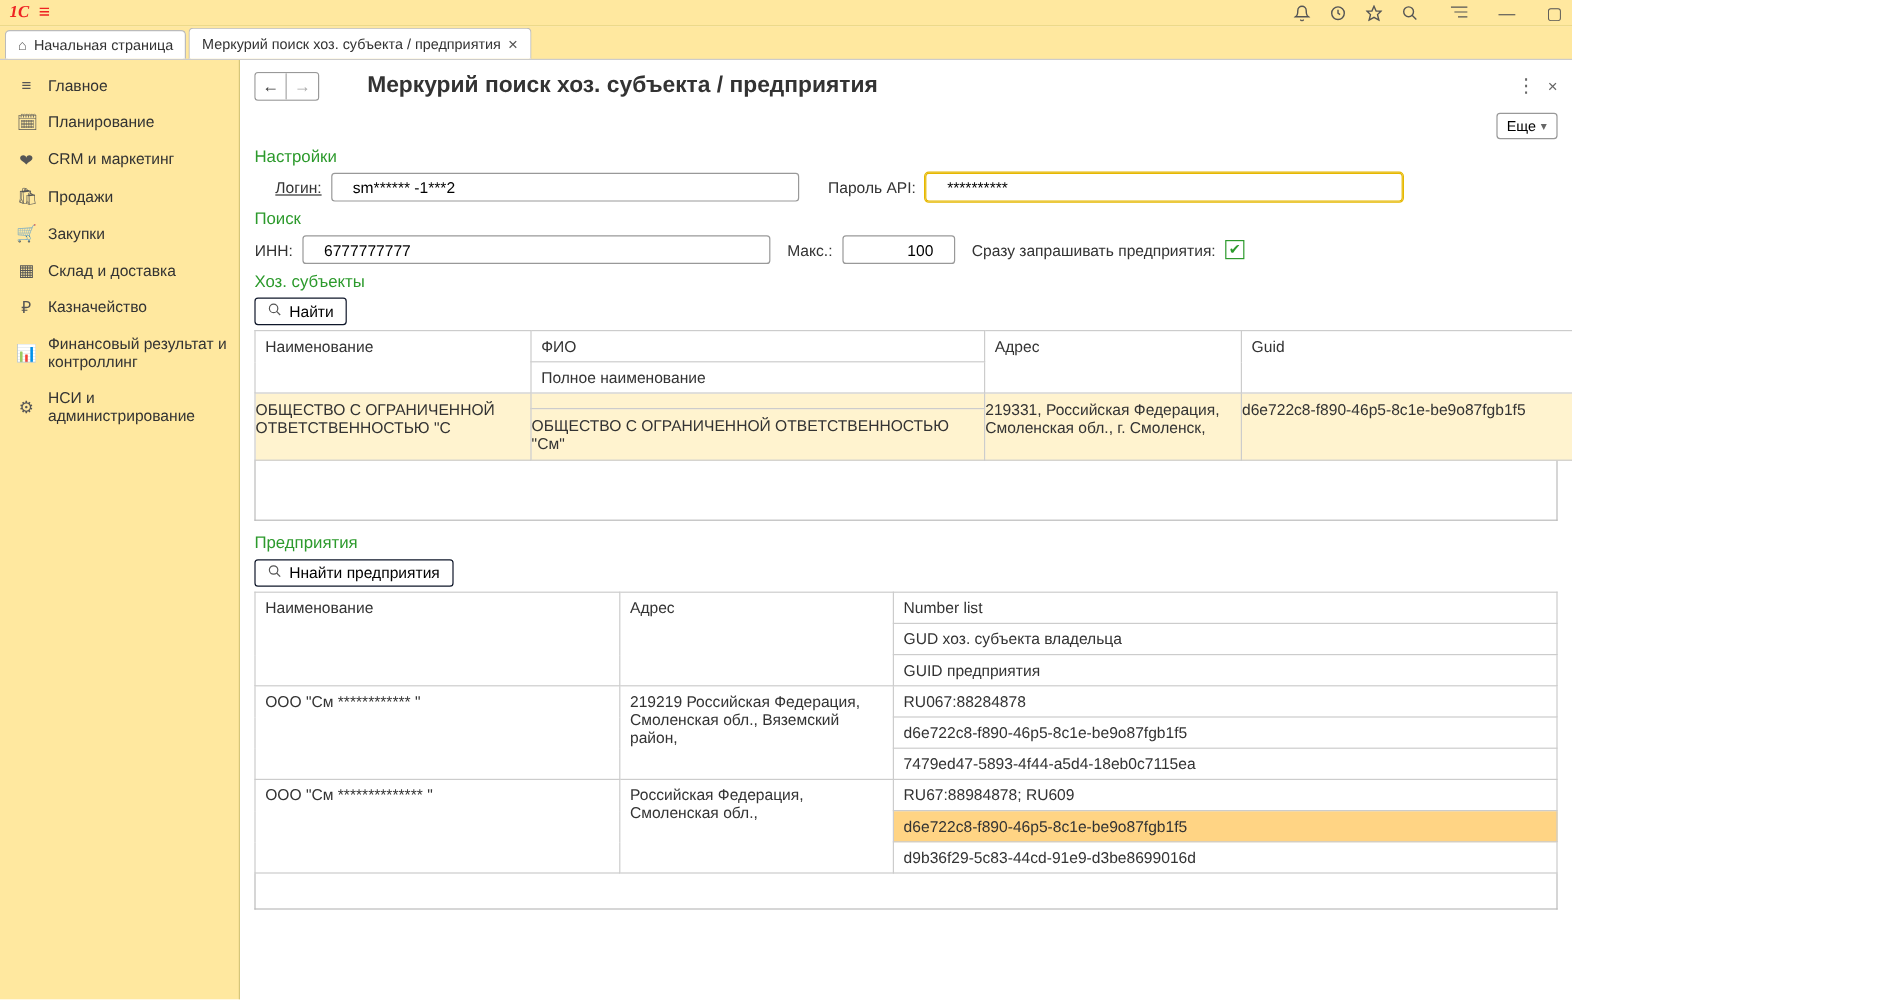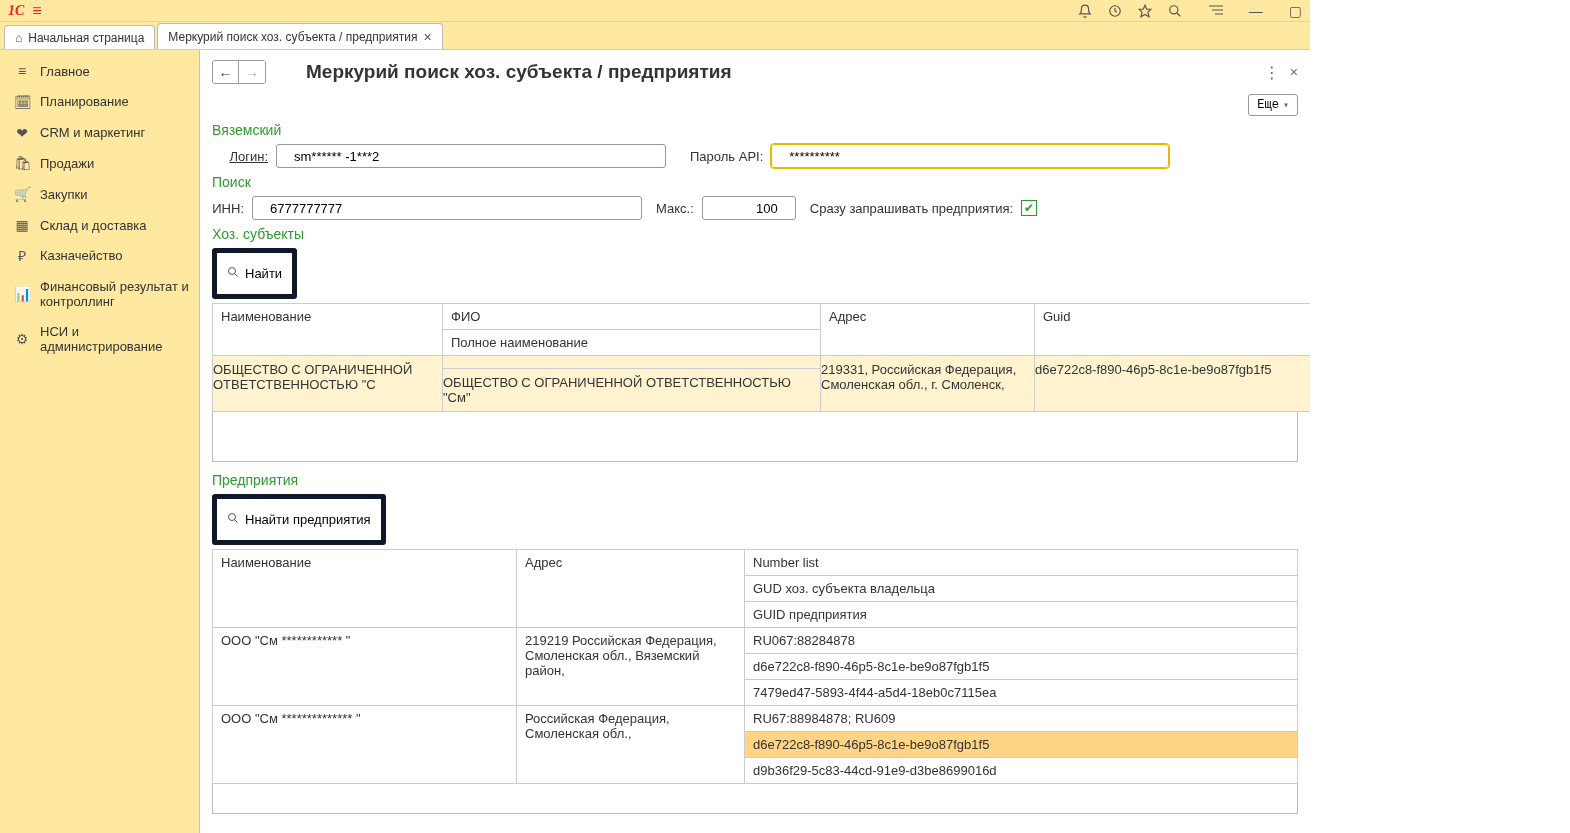--- a/index.html
+++ b/index.html
@@ -39,36 +39,36 @@
 .navbtns { display: inline-flex; border: 1px solid #999; border-radius: 3px; overflow: hidden; }
 .navbtns button { background: #fff; border: none; border-right: 1px solid #999; width: 26px; height: 22px; cursor: pointer; font-size: 14px; color: #333; display:flex; align-items:center; justify-content:center;}
 .navbtns button:last-child { border-right: none; color: #aaa; }
 .page-title { font-size: 19px; font-weight: bold; margin-left: 30px; }
 .hdr-right { margin-left: auto; display: flex; align-items: center; gap: 10px; }
 .kebab { font-size: 16px; color: #666; cursor: pointer; }
 .close-x { font-size: 14px; color: #666; cursor: pointer; }
 
 
 .more-row { display:flex; justify-content:flex-end; margin-bottom:4px; }
-.more-btn { border: 1px solid #999; border-radius: 3px; background: #fff; padding: 3px 8px; font-size: 12px; cursor: pointer; display:flex; align-items:center; gap:4px;font-family:Liberation Mono, monospace;}
+.more-btn { border: 1px solid #999; border-radius: 3px; background: #fff; padding: 3px 8px; font-size: 12px; cursor: pointer; display:flex; align-items:center; gap:4px;}
 .more-btn::after { content: "▾"; font-size:10px; color:#666; }
 
 
 .sect-title { color: #2c9a2c; font-size: 14px; margin: 6px 0 6px 0; }
 
 
 .frow { display: flex; align-items: center; gap: 8px; margin-bottom: 6px; }
 .flabel { font-size: 13px; color: #333; text-align: right; }
 input[type=text], input.txt { border: 1px solid #999; border-radius: 3px; padding: 3px 17px; font-size: 13px; height: 24px; background:#fff; }
 input.txt.focused { border: 1px solid #e6b800; outline: 1px solid #e6b800; }
 input.num { text-align: right; }
 .chk { width: 16px; height: 16px; border: 1px solid #2c9a2c; display: inline-flex; align-items: center; justify-content: center; color: #2c9a2c; font-size: 12px; cursor:pointer; background:#fff;}
 
 
-.btn { border: 5px solid #0f172a; border-radius: 3px; background: #fff; padding: 13px 10px; font-size: 13px; cursor: pointer; display: inline-flex; align-items: flex-start; gap: 6px; }
+.btn { border: 1px solid #0f172a; border-radius: 3px; background: #fff; padding: 3px 10px; font-size: 13px; cursor: pointer; display: inline-flex; align-items: flex-start; gap: 6px; }
 .btn .ic { color: #555; }
 
 
 .tbl { width: 100%; border: 1px solid #bbb; border-collapse: collapse; font-size: 13px; table-layout: fixed; }
 .tbl th, .tbl td { border: 1px solid #ccc; text-align: left; padding: 5px 8px; vertical-align: top; }
 .tbl th { background: #fff; font-weight: normal; color: #333; }
 .tbl thead tr { height: 26px; }
 .subhdr { background: #fff; }
 .rowdata td { padding: 6px 0; }
 .hlcell { background: #ffd484; }
@@ -192,21 +192,21 @@
           </div>
         </div>
 
         <div class="more-row">
           <button class="more-btn">
             <span>Еще</span>
           </button>
         </div>
 
         
-        <div class="sect-title">Вяземский</div>
+        <div class="sect-title">Настройки</div>
         <div class="frow">
           <div class="flabel" style="width:56px;text-decoration:underline;">Логин:</div>
           <input class="txt" style="width: 390px;" value="sm****** -1***2">
           <div class="flabel" style="margin-left:16px;">Пароль API:</div>
           <input class="txt focused" style="width: 398px;" value="**********">
         </div>
 
         
         <div class="sect-title">Поиск</div>
         <div class="frow">

